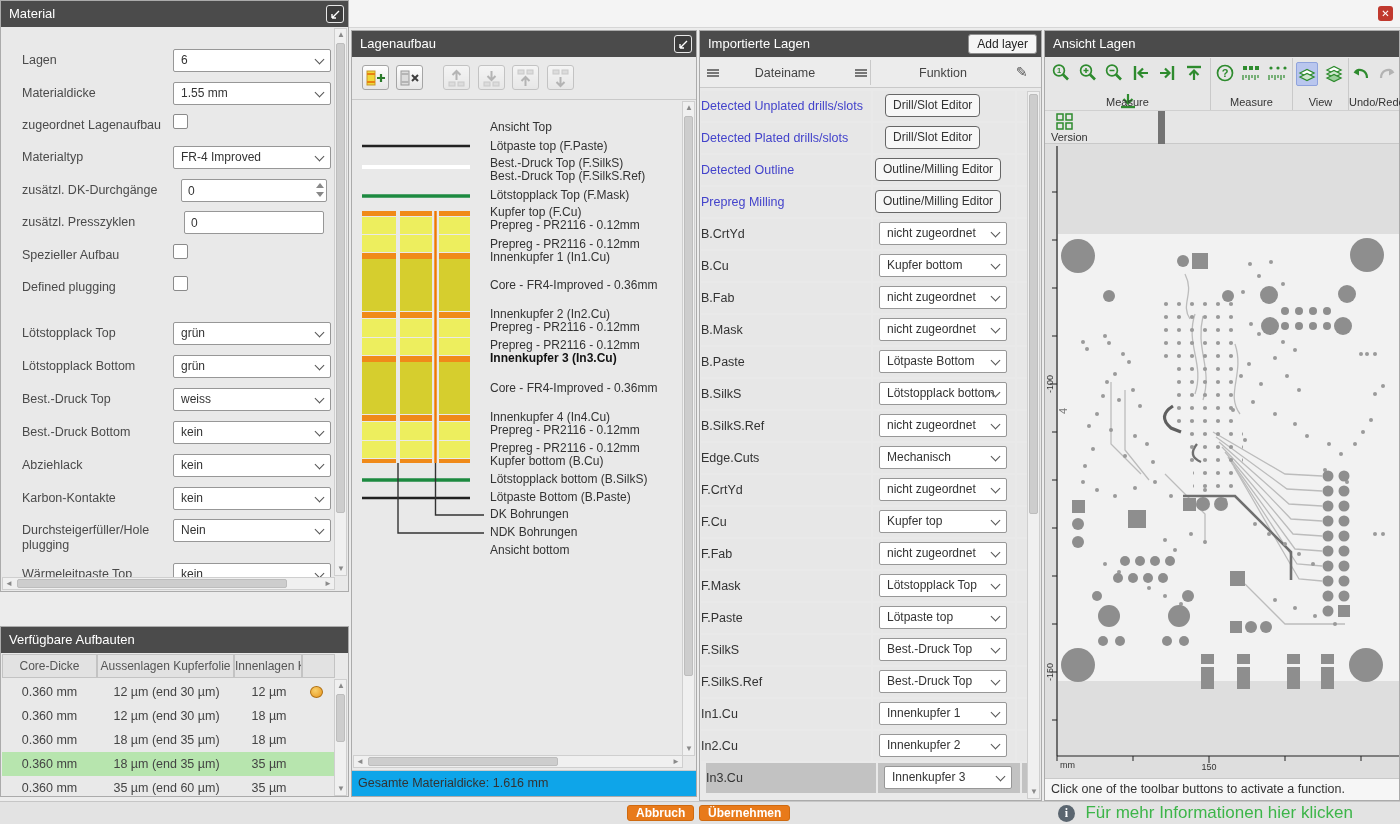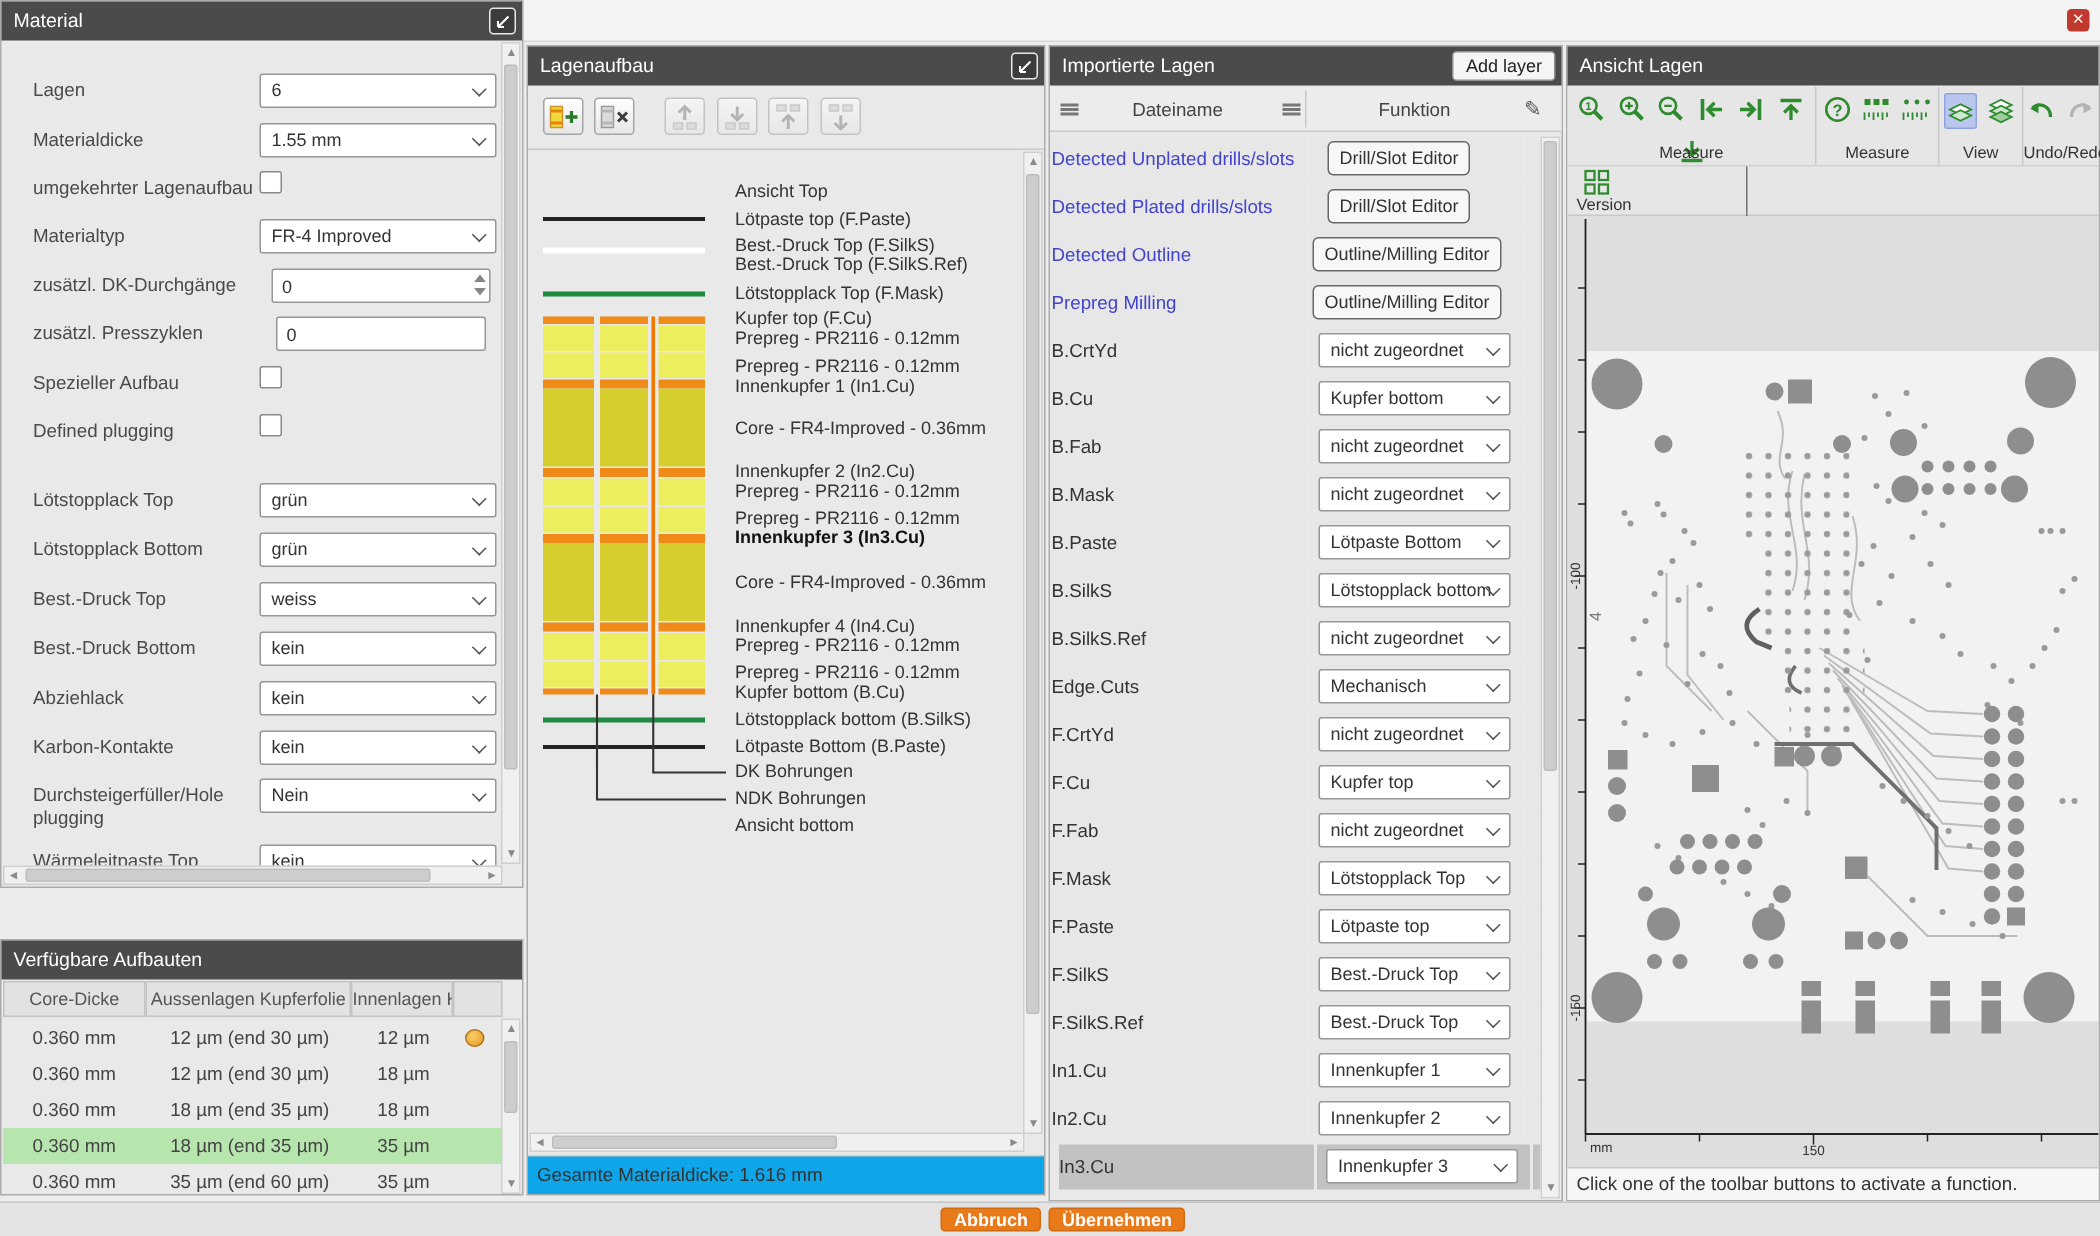--- a/index.html
+++ b/index.html
@@ -70,21 +70,21 @@
       </div>
     <span class="badge" style="position:absolute;left:333px;top:5px"></span>
   </div>
   <div class="mrow" style="top:81px">
     <div class="mlabel">Materialdicke</div>
     <div class="mctl">
         <div class="sel"><span>1.55 mm</span><i class="chev"></i></div>
       </div>
   </div>
   <div class="mrow" style="top:113px">
-    <div class="mlabel">umgekehrter Lagenaufbau</div>
+    <div class="mlabel">zugeordnet Lagenaufbau</div>
     <div class="mctl"><span class="cb"></span></div>
   </div>
   <div class="mrow" style="top:145px">
     <div class="mlabel">Materialtyp</div>
     <div class="mctl">
         <div class="sel"><span>FR-4 Improved</span><i class="chev"></i></div>
       </div>
   </div>
   <div class="mrow" style="top:178px">
     <div class="mlabel">zusätzl. DK-Durchgänge</div>
@@ -576,21 +576,21 @@
           </svg></span>
       <span class="ticon"><svg width="22" height="22">
             <path d="M5,16 C5,8 13,6 17,10" fill="none" stroke="#b3b3b3" stroke-width="2.2"></path>
             <path d="M13,6.5 L18.5,10.5 L13,13.5 Z" fill="#b3b3b3"></path>
           </svg></span>
       <div class="lbl">Undo/Redo</div>
     </div>
   </div>
 
   <div style="position:absolute;left:0;top:79px;width:354px;height:34px;background:#e6e6e6;border-top:1px solid #d0d0d0;border-bottom:1px solid #c9c9c9">
-    <div style="position:absolute;left:0;top:0;width:120px;height:33px;border-right:1px solid #737373">
+    <div style="position:absolute;left:0;top:0;width:120px;height:33px;border-right:7px solid #737373">
       <span class="ticon" style="margin:1px 0 0 10px"><svg width="20" height="20">
             <rect x="2" y="2" width="6" height="6" fill="none" stroke="#2e8b2e" stroke-width="1.5"></rect>
             <rect x="11" y="2" width="6" height="6" fill="none" stroke="#2e8b2e" stroke-width="1.5"></rect>
             <rect x="2" y="11" width="6" height="6" fill="none" stroke="#2e8b2e" stroke-width="1.5"></rect>
             <rect x="11" y="11" width="6" height="6" fill="none" stroke="#2e8b2e" stroke-width="1.5"></rect>
           </svg></span>
       <div class="glbl" style="position:absolute;left:6px;bottom:1px">Version</div>
     </div>
   </div>
 
@@ -828,13 +828,17 @@
   </svg>
 
   <div style="position:absolute;left:0;bottom:0;width:354px;height:22px;background:#f6f6f6;border-top:1px solid #c9c9c9;font-size:12.5px;color:#333;line-height:21px;padding-left:6px;white-space:nowrap">
     <span>Click one of the toolbar buttons to activate a function.</span>
   </div>
 </div>
 
 <div style="position:absolute;left:0;top:801px;width:1400px;height:23px;background:#e3e3e3;border-top:1px solid #c6c6c6">
   <button class="obtn" style="left:627px">Abbruch</button>
   <button class="obtn" style="left:699px">Übernehmen</button>
+  <div style="position:absolute;left:1058px;top:1px;height:22px;cursor:pointer">
+    <span style="display:inline-block;width:17px;height:17px;background:#5b6670;border-radius:50%;color:#fff;font-size:12px;font-weight:bold;text-align:center;line-height:17px;vertical-align:middle;font-family:'Liberation Serif',serif">i</span>
+    <span style="color:#3db549;font-size:17px;vertical-align:middle;margin-left:6px">Für mehr Informationen hier klicken</span>
+  </div>
 </div>
 
 </body></html>

